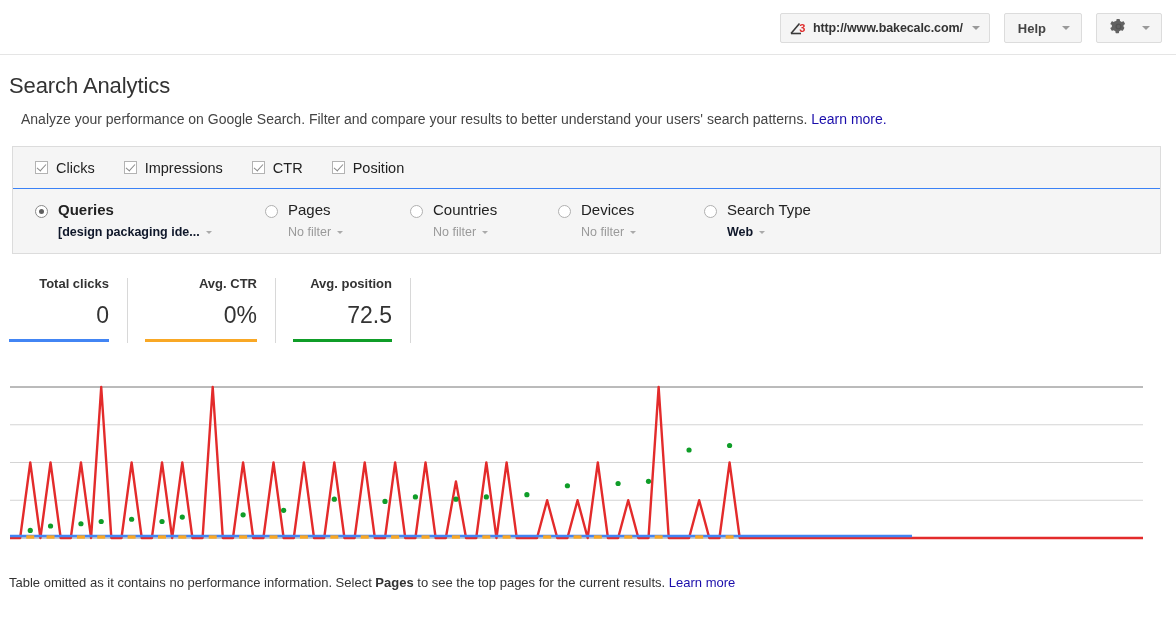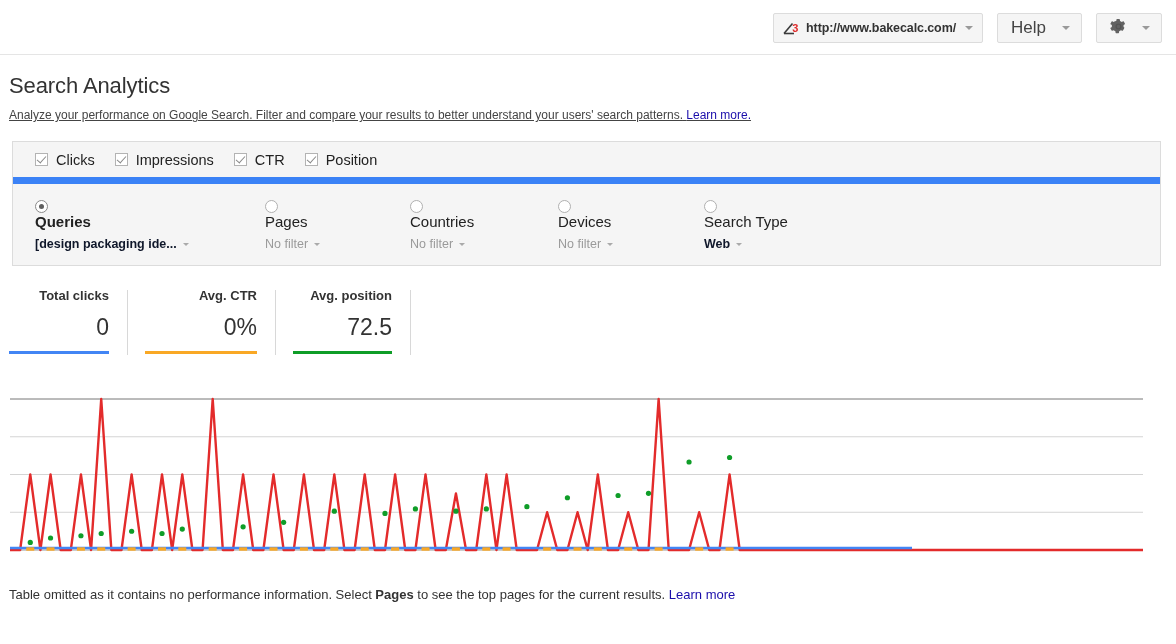--- a/index.html
+++ b/index.html
@@ -29,22 +29,22 @@
   .gbtn {
     display: flex;
     align-items: center;
     height: 30px;
     background: #f5f5f5;
     border: 1px solid #dcdcdc;
     border-radius: 2px;
     padding: 0 9px;
     cursor: pointer;
     color: #444;
-    font-size: 17px;
-    font-weight: normal;
+    font-size: 13px;
+    font-weight: bold;
     white-space: nowrap;
   }
   .site-btn { font-weight: bold; font-size: 12.5px; }
   .site-icon {
     width: 17px; height: 13px;
     margin-right: 6px;
     position: relative;
     flex: 0 0 auto;
   }
   .site-label { color: #333; letter-spacing: -0.1px; text-align: center; }
@@ -65,40 +65,39 @@
   
   .page-head { padding: 18px 0 0 9px; }
   .page-title {
     font-size: 22px;
     font-weight: normal;
     color: #333;
     margin: 0 0 9px 0;
     letter-spacing: -0.1px;
   }
   .page-desc {
-    font-size: 12px;
+    font-size: 14px;
     color: #444;
-    margin: 0;
-    text-decoration: underline;
+    margin: 12px;
   }
   .link { color: #1a0dab; text-decoration: none; cursor: pointer; }
 
   
   .panel {
     margin: 19px 15px 0 12px;
     border: 1px solid #dcdcdc;
     background: #f5f5f5;
   }
   .panel-row-metrics {
     display: flex;
     align-items: center;
     height: 42px;
     padding-left: 22px;
-    gap: 20px;
-    border-bottom: 7px solid #3b82f6;
+    gap: 29px;
+    border-bottom: 1px solid #3b82f6;
   }
   .chk-item {
     display: flex;
     align-items: center;
     cursor: pointer;
     font-size: 14.5px;
     color: #222;
   }
   .chk-box {
     width: 13px; height: 13px;
@@ -119,21 +118,20 @@
   }
 
   .panel-row-dims {
     display: flex;
     padding: 12px 0 14px 22px;
   }
   .dim {
     display: flex;
     align-items: flex-start;
     cursor: pointer;
-    flex-direction: column;
   }
   .radio {
     width: 13px; height: 13px;
     border-radius: 50%;
     border: 1px solid #b0b0b0;
     background: #fff;
     margin-top: 4px;
     margin-right: 10px;
     flex: 0 0 auto;
     position: relative;

